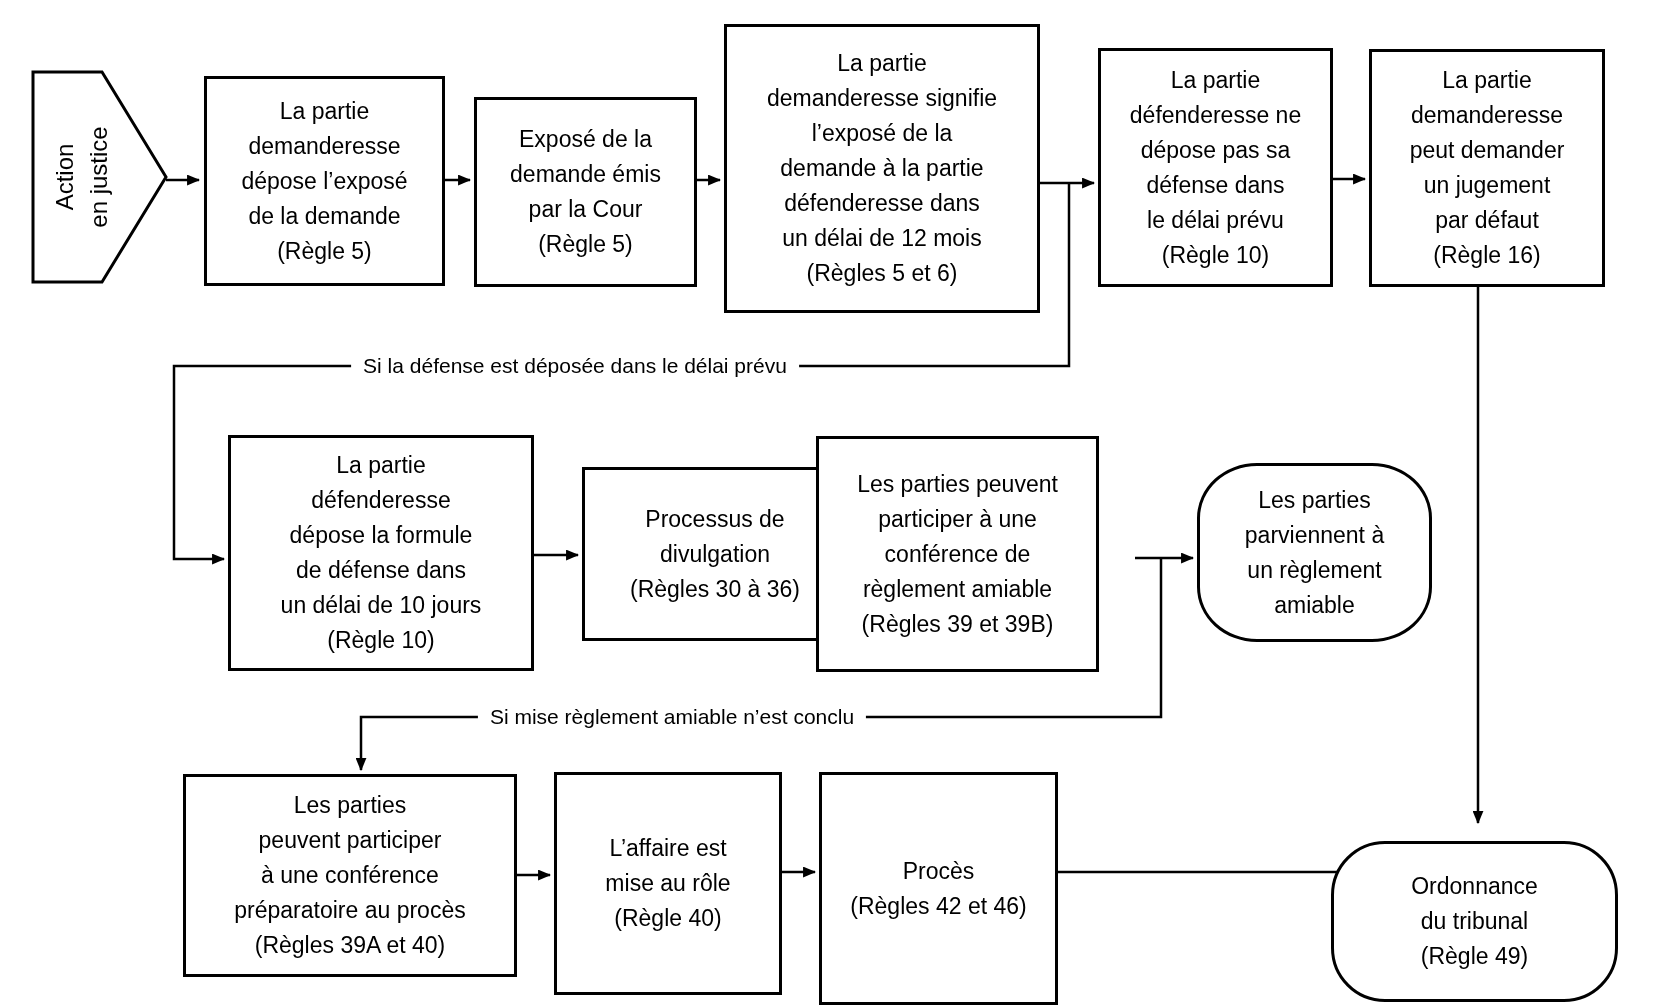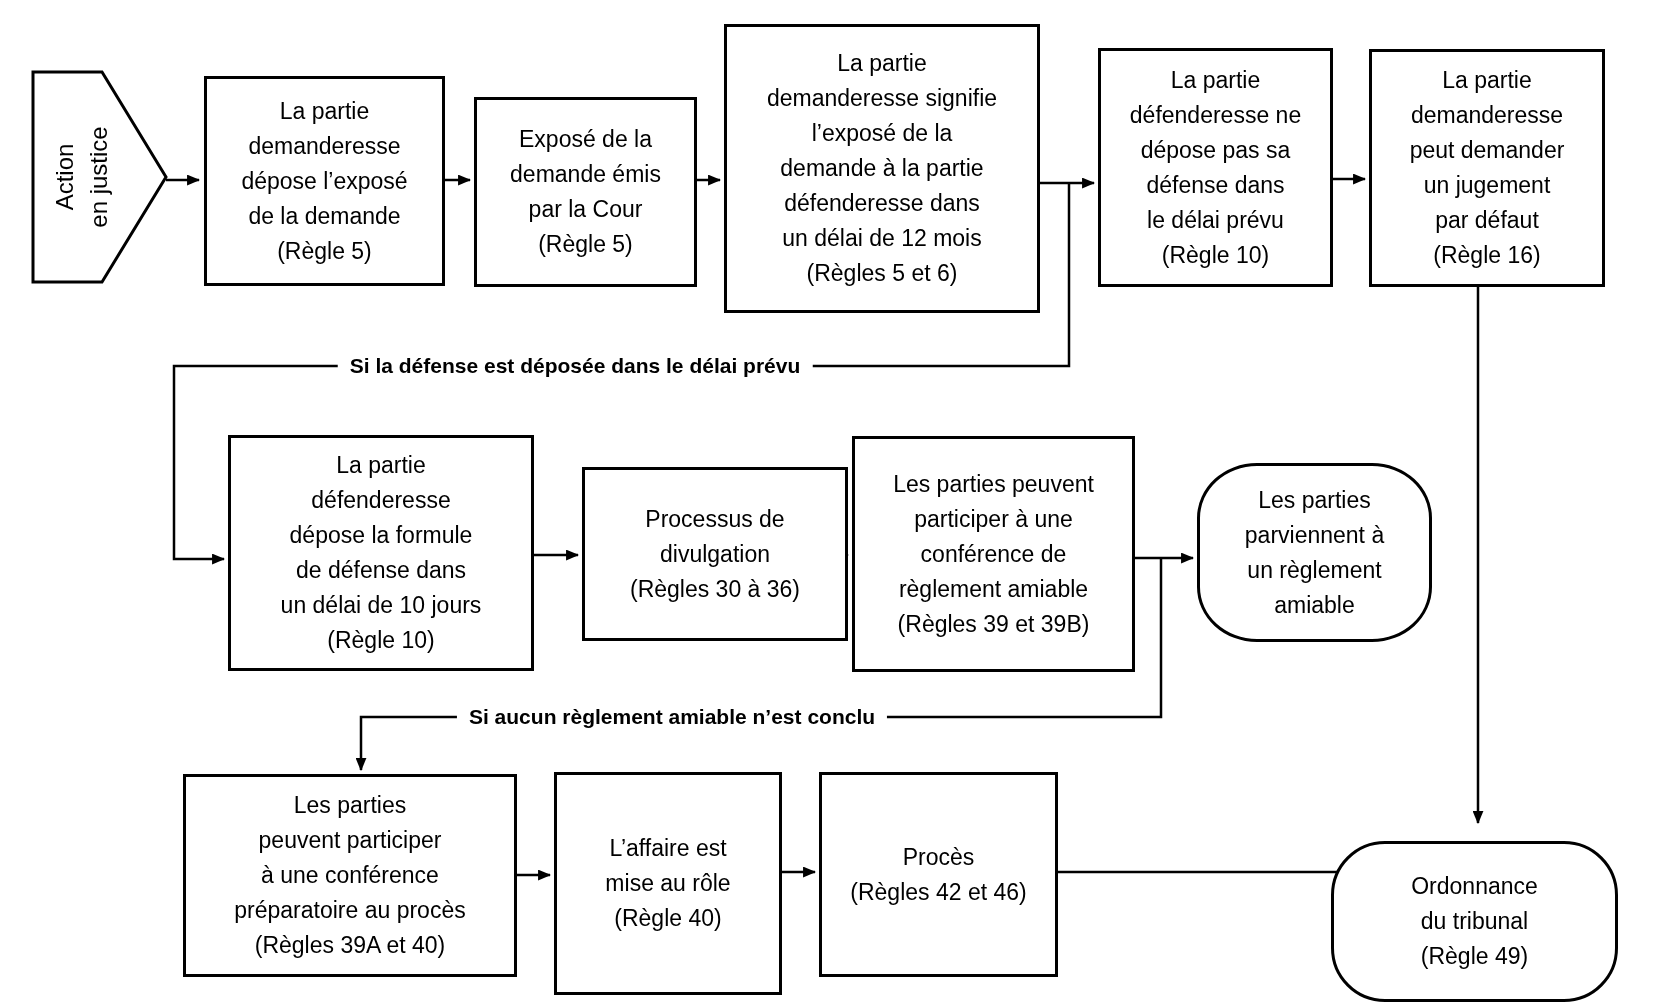--- a/index.html
+++ b/index.html
@@ -24,21 +24,21 @@
   .start-label{
     position:absolute;box-sizing:border-box;
     display:flex;align-items:center;justify-content:center;
     font-size:24px;line-height:34px;text-align:center;
     white-space:pre-line;
   }
   .start-label .rot{transform:rotate(-90deg);transform-origin:center center;}
   .edge-label{
     position:absolute;transform:translate(-50%,-50%);
     background:#ffffff;padding:0 12px;
-    font-size:21px;line-height:26px;white-space:nowrap;font-weight:bold;
+    font-size:21px;line-height:26px;white-space:nowrap;
   }
   svg line, svg polyline{stroke:#000;stroke-width:2.5;fill:none;}
   svg polygon.shape{fill:#fff;stroke:#000;stroke-width:3;}
 </style>
 </head>
 <body>
 
 <div class="canvas">
 
   <svg class="layer" width="1667" height="1008" viewBox="0 0 1667 1008" xmlns="http://www.w3.org/2000/svg">
@@ -112,45 +112,45 @@
 défenderesse
 dépose la formule
 de défense dans
 un délai de 10 jours
 (Règle 10)</div>
 
   <div class="node" style="left:582px;top:467px;width:266px;height:174px;">Processus de
 divulgation
 (Règles 30 à 36)</div>
 
-  <div class="node" style="left:852px;top:436px;width:283px;height:236px;">Les parties peuvent
+  <div class="node" style="left:816px;top:436px;width:283px;height:236px;">Les parties peuvent
 participer à une
 conférence de
 règlement amiable
 (Règles 39 et 39B)</div>
 
   <div class="node rounded-mid" style="left:1197px;top:463px;width:235px;height:179px;">Les parties
 parviennent à
 un règlement
 amiable</div>
 
   <div class="node" style="left:183px;top:774px;width:334px;height:203px;">Les parties
 peuvent participer
 à une conférence
 préparatoire au procès
 (Règles 39A et 40)</div>
 
   <div class="node" style="left:554px;top:772px;width:228px;height:223px;">L’affaire est
 mise au rôle
 (Règle 40)</div>
 
-  <div class="node" style="left:819px;top:772px;width:239px;height:205px;">Procès
+  <div class="node" style="left:819px;top:772px;width:239px;height:233px;">Procès
 (Règles 42 et 46)</div>
 
   <div class="node rounded-end" style="left:1331px;top:827px;width:287px;height:161px;margin-top:14px;">Ordonnance
 du tribunal
 (Règle 49)</div>
 
   <div class="edge-label" style="left:575px;top:366px;">Si la défense est déposée dans le délai prévu</div>
 
-  <div class="edge-label" style="left:672px;top:717px;">Si aucun règlement amiable n’est conclu</div>
+  <div class="edge-label" style="left:672px;top:717px;">Si mise règlement amiable n’est conclu</div>
 
 </div>
 
 </body></html>

